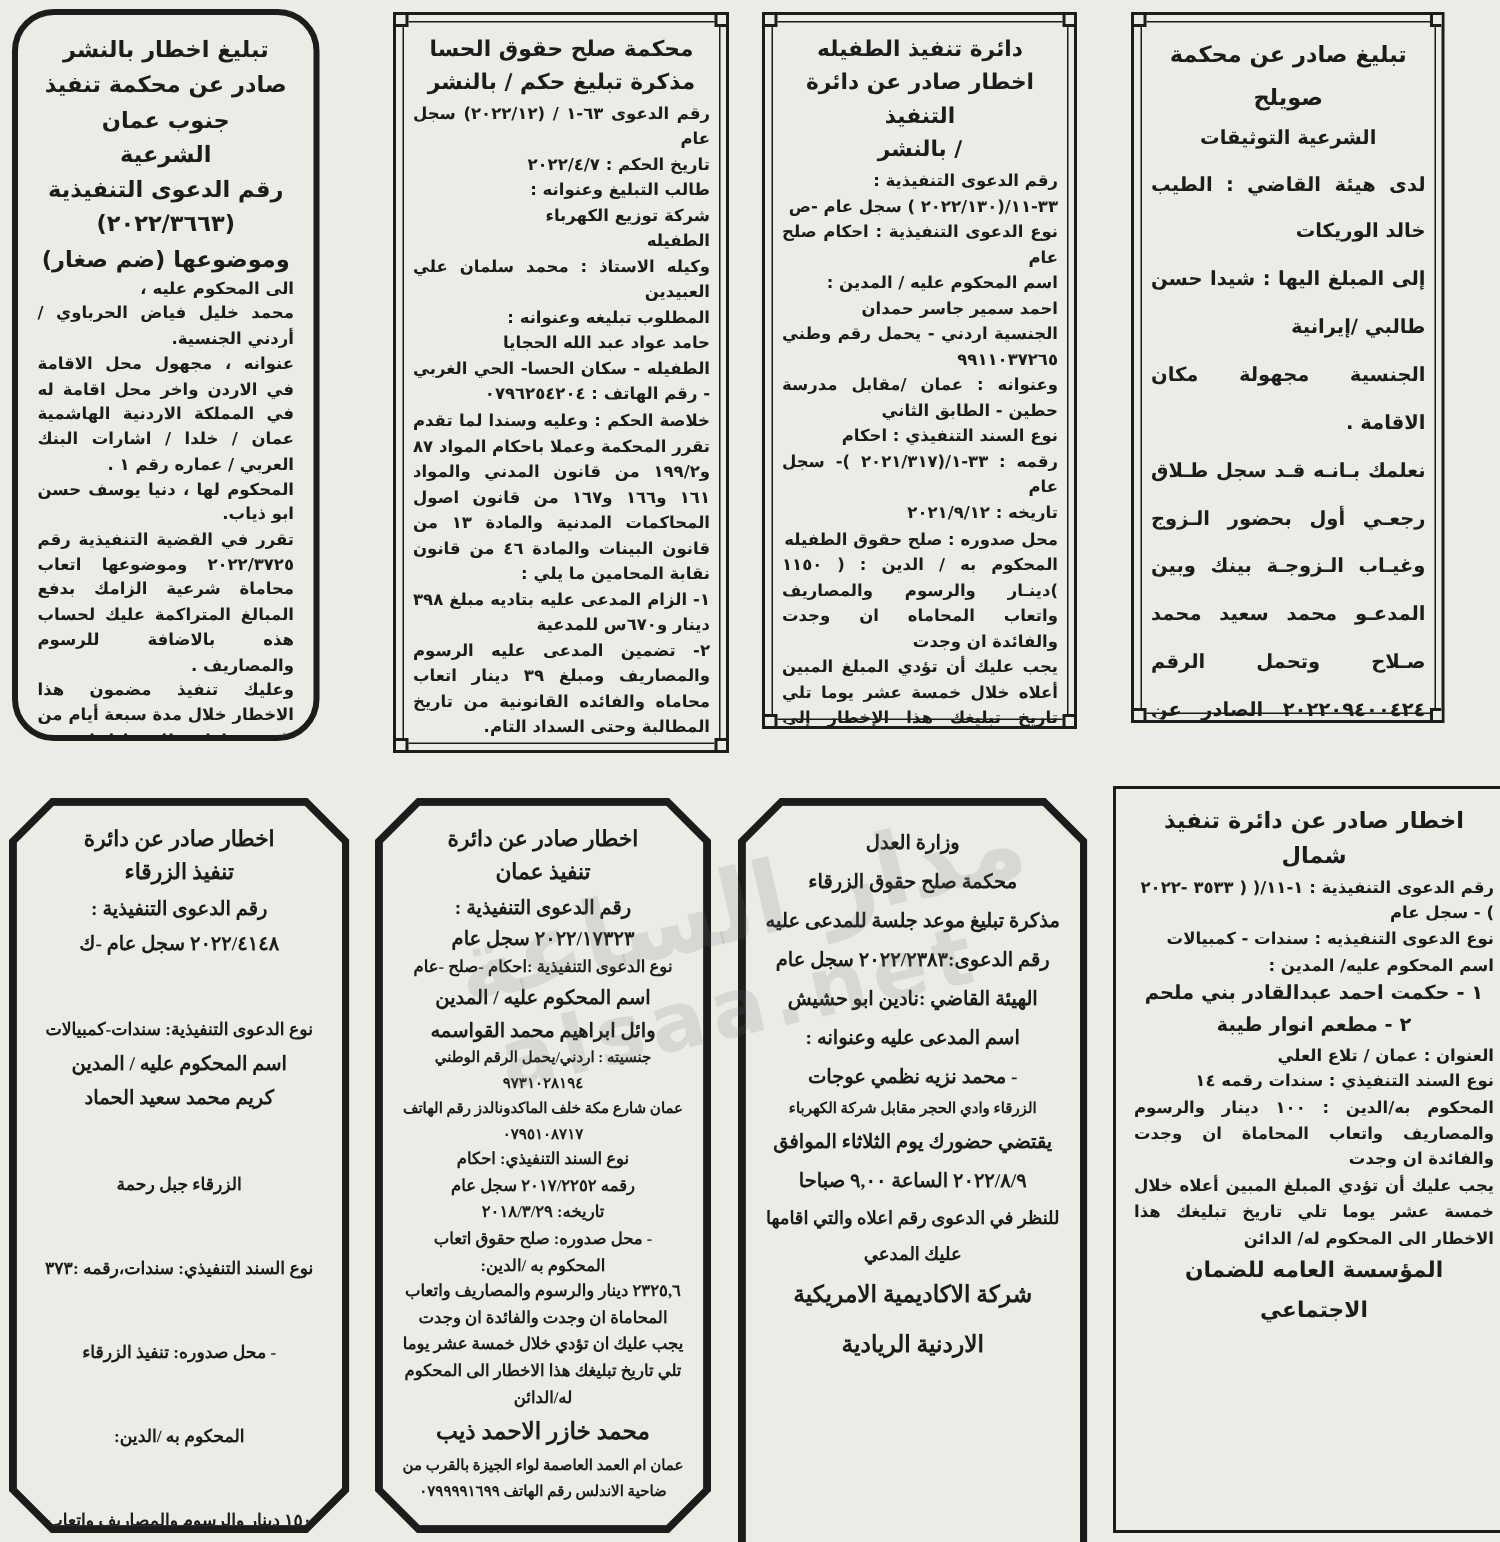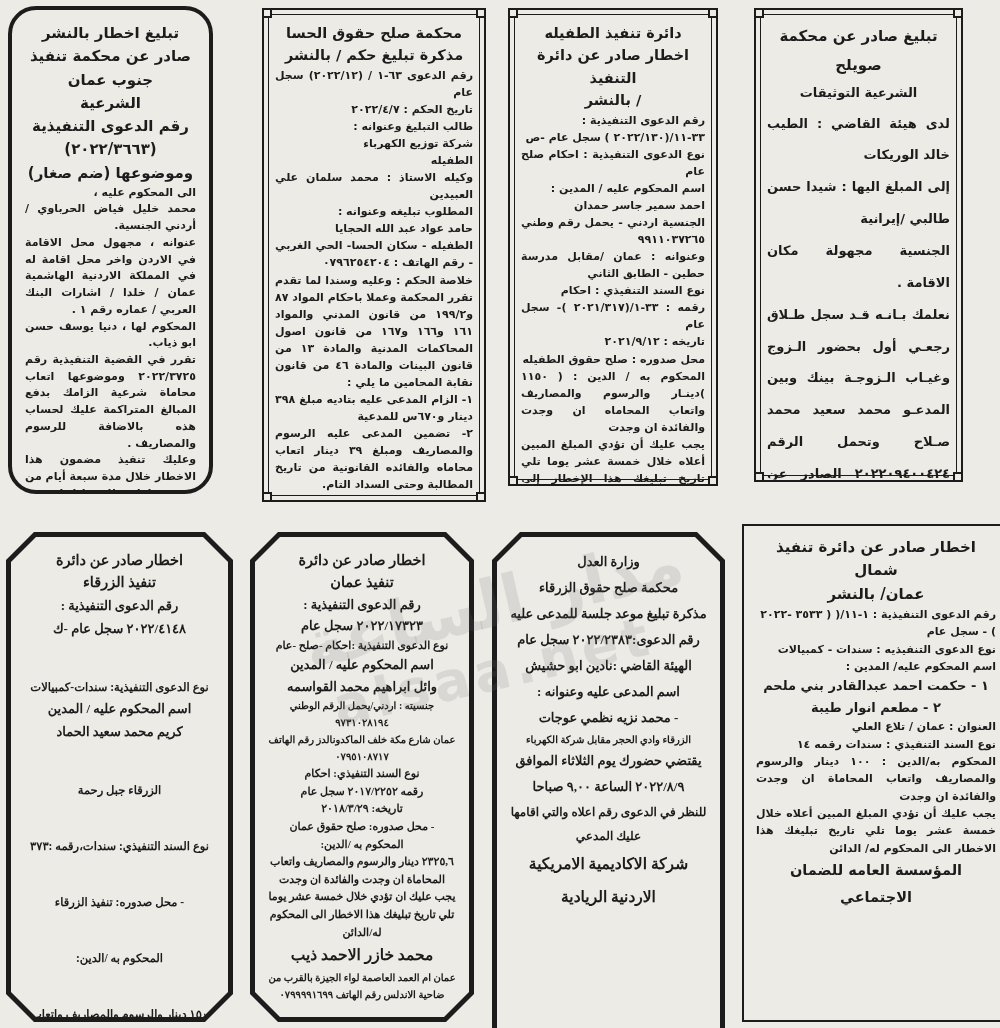--- a/index.html
+++ b/index.html
@@ -200,21 +200,21 @@
       <p class="line line-h2">رقم الدعوى التنفيذية :</p>
       <p class="line line-h2">٢٠٢٢/١٧٣٢٣ سجل عام</p>
       <p class="line line-c">نوع الدعوى التنفيذية :احكام -صلح -عام</p>
       <p class="line line-h2">اسم المحكوم عليه / المدين</p>
       <p class="line line-h2">وائل ابراهيم محمد القواسمه</p>
       <p class="line line-sm">جنسيته : اردني/يحمل الرقم الوطني ٩٧٣١٠٢٨١٩٤</p>
       <p class="line line-sm">عمان شارع مكة خلف الماكدونالدز رقم الهاتف ٠٧٩٥١٠٨٧١٧</p>
       <p class="line line-c">نوع السند التنفيذي: احكام</p>
       <p class="line line-c">رقمه ٢٠١٧/٢٢٥٢ سجل عام</p>
       <p class="line line-c">تاريخه: ٢٠١٨/٣/٢٩</p>
-      <p class="line line-c">- محل صدوره: صلح حقوق عمان</p>
+      <p class="line line-c">- محل صدوره: صلح حقوق اتعاب</p>
       <p class="line line-c">المحكوم به /الدين:</p>
       <p class="line line-c">٢٣٢٥,٦ دينار والرسوم والمصاريف واتعاب المحاماة ان وجدت والفائدة ان وجدت</p>
       <p class="line line-c">يجب عليك ان تؤدي خلال خمسة عشر يوما تلي تاريخ تبليغك هذا الاخطار الى المحكوم له/الدائن</p>
       <p class="line line-big">محمد خازر الاحمد ذيب</p>
       <p class="line line-sm">عمان ام العمد العاصمة لواء الجيزة بالقرب من ضاحية الاندلس رقم الهاتف ٠٧٩٩٩٩١٦٩٩</p>
     </div>
   </section>
 <section id="n7" class="notice frame-beveled">
     <div class="notice-inner">
       <p class="line line-h2">وزارة العدل</p>
@@ -229,21 +229,20 @@
       <p class="line line-h2">٢٠٢٢/٨/٩ الساعة ٩,٠٠ صباحا</p>
       <p class="line line-c">للنظر في الدعوى رقم اعلاه والتي اقامها</p>
       <p class="line line-c">عليك المدعي</p>
       <p class="line line-big">شركة الاكاديمية الامريكية</p>
       <p class="line line-big">الاردنية الريادية</p>
     </div>
   </section>
 <section id="n8" class="notice frame-plain">
     <div class="notice-inner">
       <p class="line line-h">اخطار صادر عن دائرة تنفيذ شمال</p>
-      <p class="line line-h">عمان/ بالنشر</p>
       <p class="line line-b">رقم الدعوى التنفيذية : ١-١١/( ( ٣٥٣٣ -٢٠٢٢</p>
       <p class="line line-b">) - سجل عام</p>
       <p class="line line-b">نوع الدعوى التنفيذيه : سندات - كمبيالات</p>
       <p class="line line-b">اسم المحكوم عليه/ المدين :</p>
       <p class="line line-h2">١ - حكمت احمد عبدالقادر بني ملحم</p>
       <p class="line line-h2">٢ - مطعم انوار طيبة</p>
       <p class="line line-b">العنوان : عمان / تلاع العلي</p>
       <p class="line line-b">نوع السند التنفيذي : سندات    رقمه ١٤</p>
       <p class="line line-b">المحكوم به/الدين : ١٠٠ دينار والرسوم والمصاريف واتعاب المحاماة ان وجدت والفائدة ان وجدت</p>
       <p class="line line-b">يجب عليك أن تؤدي المبلغ المبين أعلاه خلال خمسة عشر يوما تلي تاريخ تبليغك هذا الاخطار الى المحكوم له/ الدائن</p>

